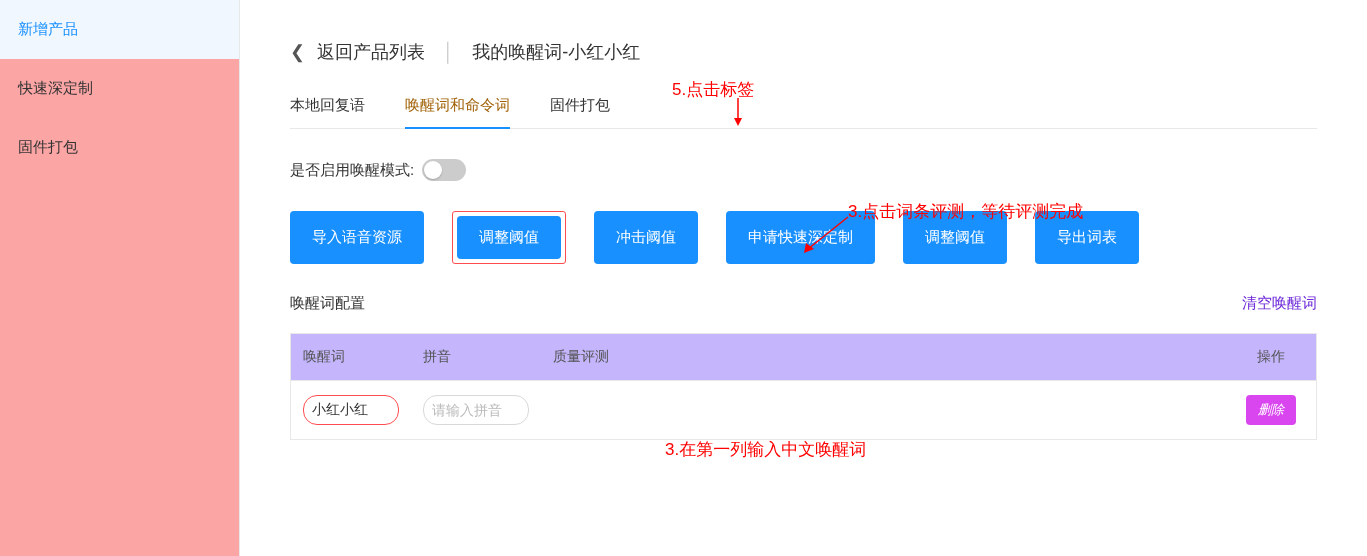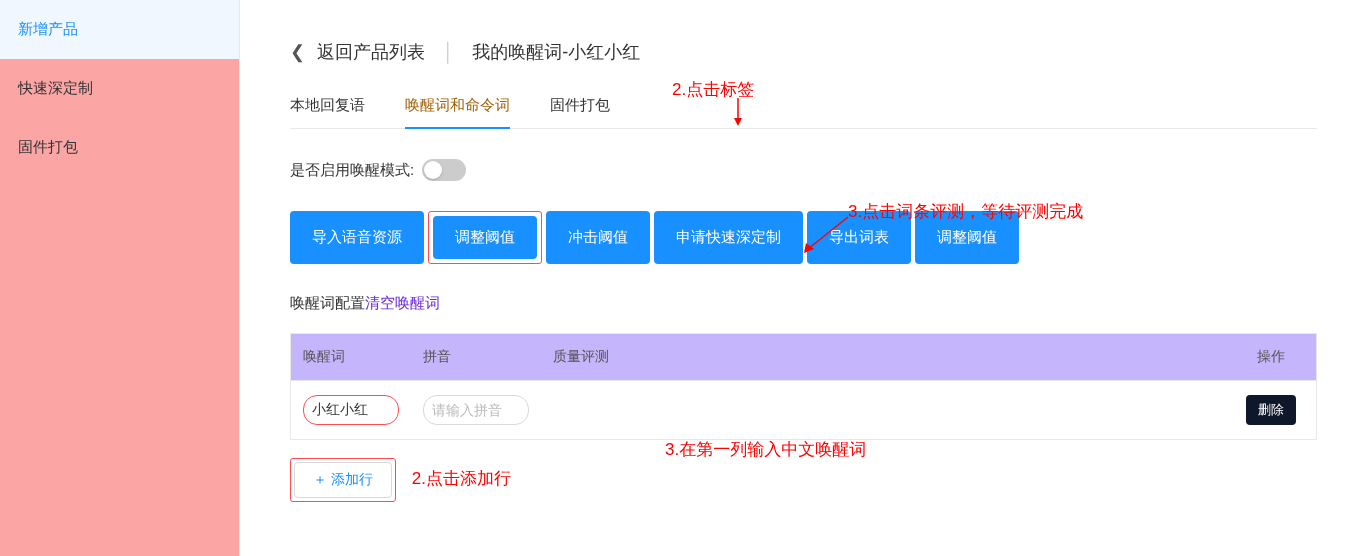--- a/index.html
+++ b/index.html
@@ -111,21 +111,21 @@
     content: "";
     position: absolute;
     width: 18px; height: 18px;
     border-radius: 50%;
     background: #fff;
     top: 2px; left: 2px;
     box-shadow: 0 1px 2px rgba(0,0,0,0.2);
   }
   .btn-row {
     display: flex;
-    gap: 4px;
+    gap: 28px;
     margin-top: 30px;
   }
   .btn {
     background: #1890ff;
     color: #fff;
     border: none;
     border-radius: 4px;
     padding: 12px 22px;
     font-size: 15px;
     cursor: pointer;
@@ -134,20 +134,21 @@
     border: 1.5px solid #ff4d4f;
     border-radius: 3px;
     padding: 4px;
     display: inline-block;
   }
   .config-row {
     display: flex;
     align-items: center;
     margin-top: 30px;
     font-size: 15px;
+    justify-content: space-between;
   }
   .link { color: #6d28d9; cursor: pointer; }
   .table {
     margin-top: 20px;
     border: 1px solid #e8e8e8;
     width: 100%;
   }
   .thead {
     display: flex;
     background: #c4b5fd;
@@ -173,27 +174,28 @@
     border-radius: 14px;
     padding: 6px 8px;
     font-size: 14px;
     color: #333;
   }
   .td input::placeholder { color: #bbb; }
   .input-highlight {
     border: 1.5px solid #ff4d4f !important;
   }
   .btn-del {
-    background: #0f172a;
+    background: #d946ef;
     color: #fff;
     border: none;
     border-radius: 4px;
     padding: 6px 12px;
     font-size: 13px;
     cursor: pointer;
+    font-style: italic;
   }
   .add-row-wrap {
     margin-top: 18px;
   }
   .add-row-box {
     display: inline-block;
     border:1.5px solid #ff4d4f;
     padding: 3px;
     border-radius: 3px;
   }
@@ -225,21 +227,21 @@
 <div class="main">
   <div class="content-wrap">
 
     <div class="page-header">
       <span class="back-arrow">❮</span>
       <span class="back-text">返回产品列表</span>
       <span class="vdiv">│</span>
       <span class="page-title">我的唤醒词-小红小红</span>
     </div>
 
-    <div class="annot" style="left:432px; top:78px;">2.点击标签</div>
+    <div class="annot" style="left:432px; top:78px;">5.点击标签</div>
     <svg class="arrow-svg" style="left:492px; top:98px;" width="12" height="28">
       <line x1="6" y1="0" x2="6" y2="22" stroke="#ff0000" stroke-width="1.5"></line>
       <polygon points="6,28 2,20 10,20" fill="#ff0000"></polygon>
     </svg>
 
     <div class="tabs">
       <div class="tab">
         <span>本地回复语</span>
       </div>
       <div class="tab active">
@@ -261,22 +263,22 @@
       <polygon points="4,38 6,28 14,34" fill="#ff0000"></polygon>
     </svg>
 
     <div class="btn-row">
       <button class="btn">导入语音资源</button>
       <span class="btn-highlight-box">
         <button class="btn">调整阈值</button>
       </span>
       <button class="btn">冲击阈值</button>
       <button class="btn">申请快速深定制</button>
+      <button class="btn">调整阈值</button>
       <button class="btn">导出词表</button>
-      <button class="btn">调整阈值</button>
     </div>
 
     <div class="config-row">
       <span>唤醒词配置</span>
       <span class="link">清空唤醒词</span>
     </div>
 
     <div class="table">
       <div class="thead">
         <div class="th col-w1">唤醒词</div>
@@ -293,21 +295,15 @@
         </div>
         <div class="td col-w3"></div>
         <div class="td col-w4">
           <button class="btn-del">删除</button>
         </div>
       </div>
     </div>
 
     <div class="annot" style="left:425px; top:438px;">3.在第一列输入中文唤醒词</div>
 
-    <div class="add-row-wrap">
-      <span class="add-row-box">
-        <button class="btn-add">＋ 添加行</button>
-      </span>
-      <span class="annot" style="position:static; margin-left:12px; display:inline;">2.点击添加行</span>
-    </div>
 
   </div>
 </div>
 
 </body></html>

